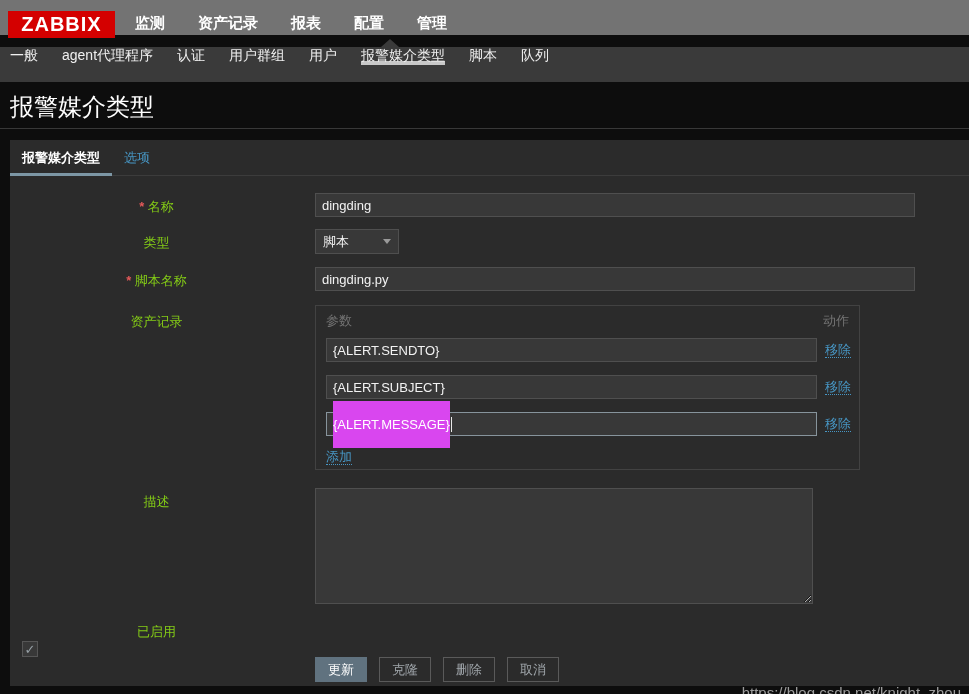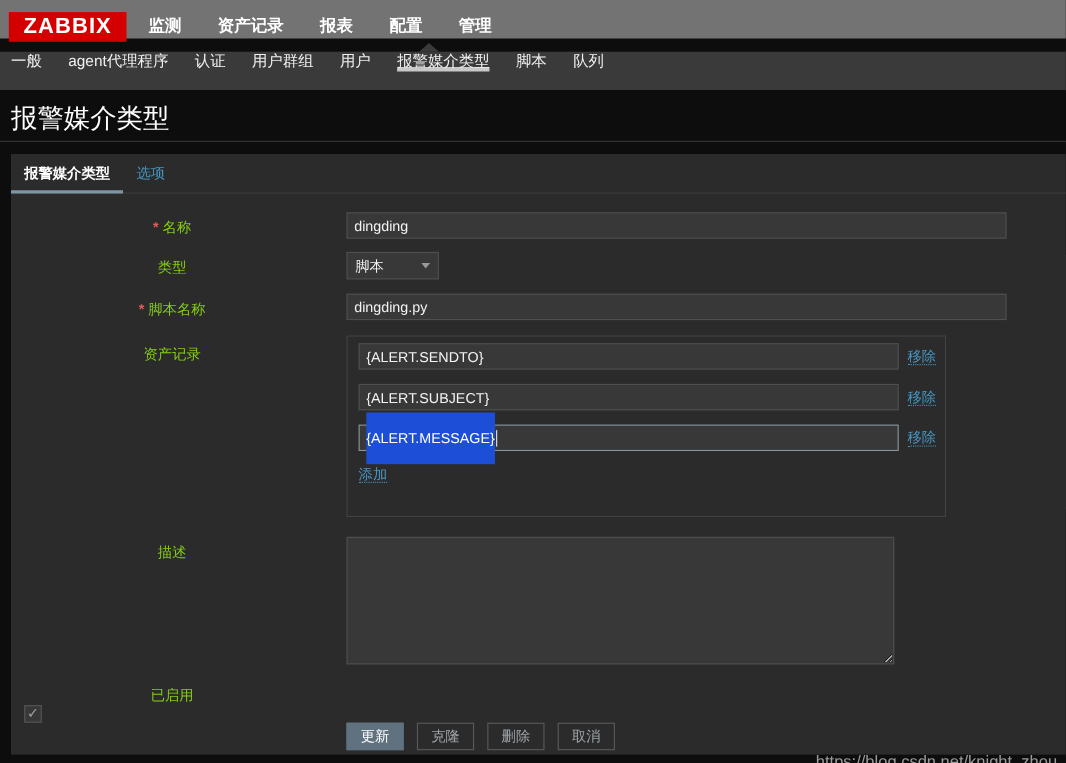--- a/index.html
+++ b/index.html
@@ -104,21 +104,21 @@
     color:#f2f2f2; font-size:13px;
     height:24px; padding:0 6px;
     font-family:"Liberation Sans","DejaVu Sans",sans-serif;
     outline:none;
   }
   .w-main { width:600px; }
   .fake-input {
     display:flex; align-items:center;
     border-color:#87949c;
   }
-  .sel-text { background:#1d4ed8; color:#ffffff; padding:16px 0; }
+  .sel-text { background:#d946ef; color:#ffffff; padding:16px 0; }
   .caret-bar { display:inline-block; width:1px; height:15px; background:#e8e8e8; margin-left:1px; }
 
   
   .select {
     width:84px; height:25px;
     background:#383838; border:1px solid #4f4f4f;
     display:flex; align-items:center; justify-content:space-between;
     padding:0 7px; cursor:pointer; color:#f2f2f2;
   }
   .dd-caret {
@@ -241,20 +241,24 @@
     <div class="lbl req">脚本名称</div>
     <div class="field">
       <input type="text" class="w-main" value="dingding.py" style="">
     </div>
   </div>
 
   <div class="row" style="top:165px;">
     <div class="lbl" style="padding-top:8px;">资产记录</div>
     <div class="field">
       <div class="pbox">
+        <div class="phead">
+          <span>参数</span>
+          <span>动作</span>
+        </div>
         <div class="prow">
           <input type="text" value="{ALERT.SENDTO}" style="">
           <a class="action-link">移除</a>
         </div>
         <div class="prow">
           <input type="text" value="{ALERT.SUBJECT}" style="">
           <a class="action-link">移除</a>
         </div>
         <div class="prow">
           <div class="fake-input">

